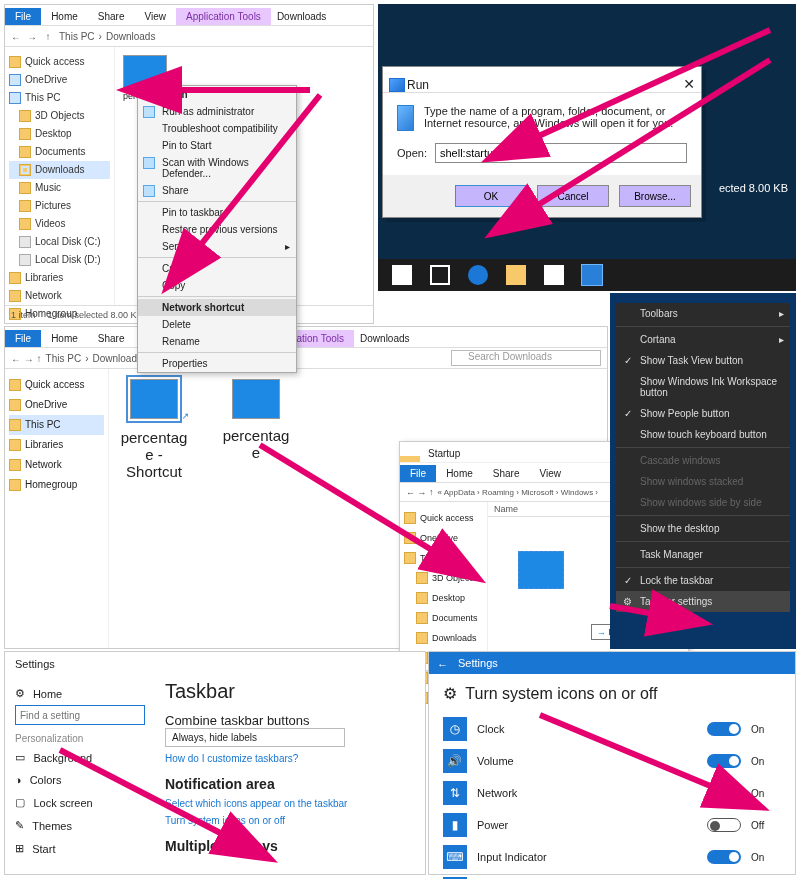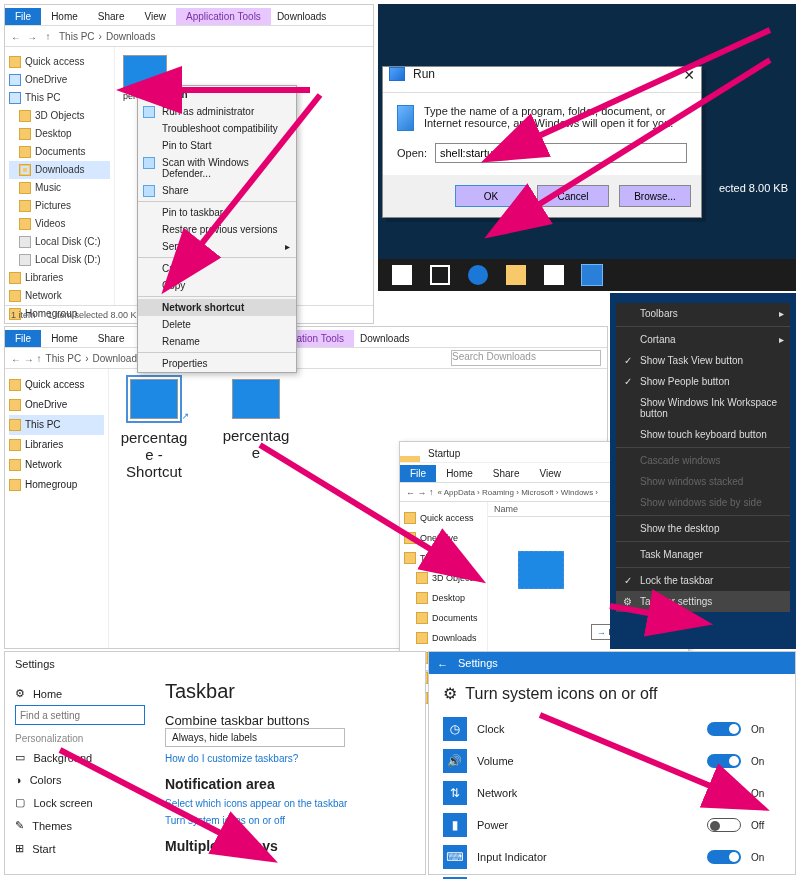--- a/index.html
+++ b/index.html
@@ -36,21 +36,21 @@
   .ctx{position:absolute;left:132px;top:80px;width:160px;background:#f4f4f4;border:1px solid #aaa;box-shadow:2px 2px 6px rgba(0,0,0,.25);font-size:10px;z-index:5}
   .ctx .mi{padding:3px 10px 3px 24px;position:relative}
   .ctx .mi.sub::after{content:"▸";position:absolute;right:6px}
   .ctx .mi.hi{background:#dadada;font-weight:600}
   .ctx hr{border:none;border-top:1px solid #ccc;margin:2px 0}
   .ctx .mi .ico{position:absolute;left:5px;top:3px;width:12px;height:12px;background:#bde0ff;border:1px solid #5aa7e8}
 
   
   .p2{position:absolute;left:378px;top:4px;width:418px;height:287px;background:#0b2a45}
   .p2 .run{position:absolute;left:4px;top:62px;width:320px;background:#fff;border:1px solid #888;box-shadow:4px 4px 0 rgba(0,0,0,.15)}
-  .p2 .run .ttl{height:26px;display:flex;align-items:flex-start;border-bottom:1px solid #ddd;padding:0 6px;gap:8px;font-size:12px}
+  .p2 .run .ttl{height:26px;display:flex;align-items:flex-end;border-bottom:1px solid #ddd;padding:0 6px;gap:2px;font-size:12px}
   .p2 .run .ttl .ricon{width:16px;height:14px;background:linear-gradient(135deg,#4fa2ff,#1d70d1);border:1px solid #1d70d1}
   .p2 .run .ttl .close{margin-left:auto;font-size:14px}
   .p2 .run .bd{padding:12px 14px;font-size:11px;display:flex;gap:10px}
   .p2 .run .bd .big{width:30px;height:26px;background:linear-gradient(135deg,#6db7ff,#2a7fd8);border:1px solid #2a7fd8}
   .p2 .run .opn{display:flex;align-items:center;gap:8px;padding:0 14px 12px}
   .p2 .run .opn input{flex:1;border:1px solid #888;height:20px;padding:0 4px;font-size:11px}
   .p2 .run .btns{background:#f0f0f0;padding:10px;display:flex;gap:10px;justify-content:flex-end}
   .p2 .run .btns button{width:72px;height:22px;border:1px solid #888;background:#c4b5fd;font-size:10px}
   .p2 .run .btns button.ok{border:1px solid #3b8ed8}
   .p2 .sel{position:absolute;right:8px;top:178px;color:#fff;font-size:11px}
@@ -65,21 +65,21 @@
 
   
   .p3{position:absolute;left:4px;top:326px;width:604px;height:323px;border:1px solid #ccc;background:#fff}
   .p3 .ribbonTabs{height:20px;display:flex;align-items:flex-end;font-size:10px}
   .p3 .ribbonTabs span{padding:3px 10px}
   .p3 .ribbonTabs .file{background:#1976d2;color:#fff}
   .p3 .ribbonTabs .sh{background:#ffd9a8;color:#b06a12}
   .p3 .ribbonTabs .app{background:#e8c7ff;color:#7a2fa3}
   .p3 .ribbonTabs .title{padding-left:6px}
   .p3 .crumbBar{height:22px;border-top:1px solid #ddd;border-bottom:1px solid #ddd;display:flex;align-items:center;padding:0 6px;gap:4px;font-size:10px;color:#555}
-  .p3 .crumbBar .srch{margin-left:auto;width:150px;border:1px solid #bbb;height:16px;padding:0 0;color:#999}
+  .p3 .crumbBar .srch{margin-left:auto;width:150px;border:1px solid #bbb;height:16px;padding:0 16px;color:#999}
   .p3 .body{display:flex;height:calc(100% - 42px)}
   .p3 .tree{width:104px;border-right:1px solid #eee;padding:6px 4px;font-size:10px;line-height:18px}
   .p3 .tree .row{display:flex;align-items:center;gap:4px;padding:1px 0}
   .p3 .tree .row.sel{background:#d6e8ff}
   .p3 .tree .ic{width:12px;height:12px;background:#f7c96b;border:1px solid #d7a93b;display:inline-block}
   .p3 .content{flex:1;padding:10px;display:flex;gap:32px;align-items:flex-start;position:relative}
   .p3 .thumb{width:70px;text-align:center}
   .p3 .thumb .pic{width:48px;height:40px;background:#1e88e5;border:1px solid #999;margin:0 auto}
   .p3 .thumb.sel .pic{outline:2px solid #4a90d9;outline-offset:2px}
   .p3 .thumb .lbl{font-size:15px;word-break:break-word;margin-top:8px}
@@ -411,22 +411,22 @@
     </div>
   </div>
 </div>
 
 <div class="p4">
   <div class="menu" id="p4menu">
       <div class="mi sub">Toolbars</div>
       <hr>
       <div class="mi sub">Cortana</div>
       <div class="mi chk">Show Task View button</div>
+      <div class="mi">Show Windows Ink Workspace button</div>
       <div class="mi chk">Show People button</div>
-      <div class="mi">Show Windows Ink Workspace button</div>
       <div class="mi">Show touch keyboard button</div>
       <hr>
       <div class="mi dim">Cascade windows</div>
       <div class="mi dim">Show windows stacked</div>
       <div class="mi dim">Show windows side by side</div>
       <hr>
       <div class="mi">Show the desktop</div>
       <hr>
       <div class="mi">Task Manager</div>
       <hr>

